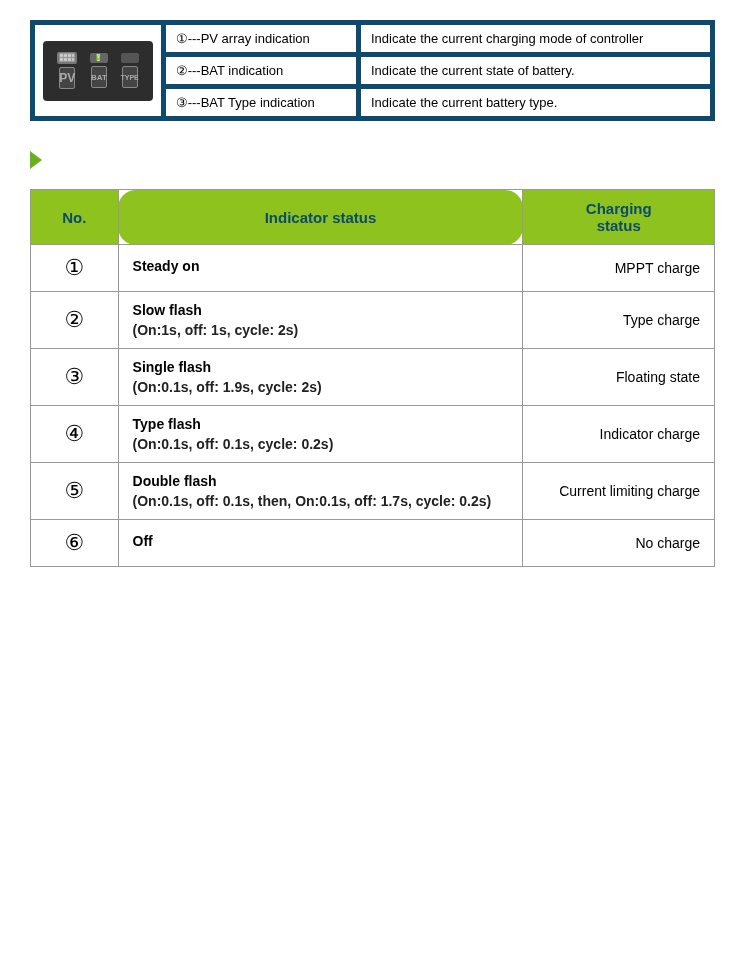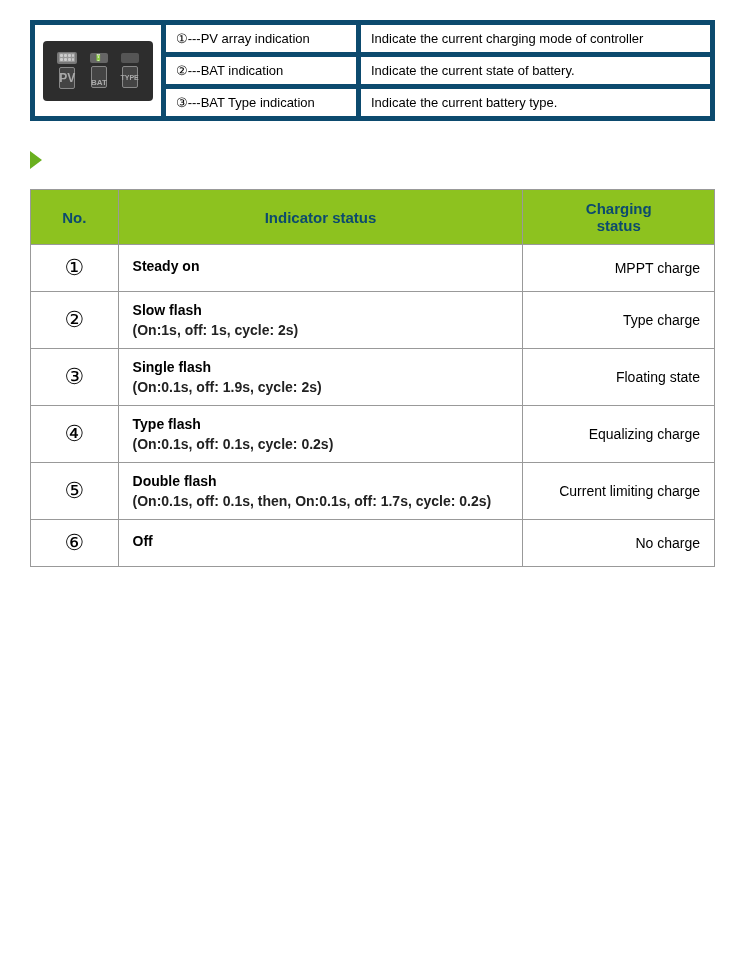--- a/index.html
+++ b/index.html
@@ -104,20 +104,21 @@
     }
     .main-table tbody td {
       font-size: 14px;
     }
     .col-no {
       width: 80px;
       text-align: center;
     }
     .col-indicator {
       width: 370px;
+      border-radius: 18px;
     }
     .col-charging {
       width: 175px;
       text-align: right;
     }
     .circle-num {
       font-size: 22px;
       font-weight: normal;
     }
     .indicator-title {
@@ -152,21 +153,21 @@
               </div>
             </div>
             <div class="ind-bottom" style="display:flex;align-items:center;justify-content:center;">
               <span style="font-size:12px;color:#aaa;font-weight:bold;">PV</span>
             </div>
           </div>
           <div class="indicator-block">
             <div class="ind-top" style="background:#666;width:18px;height:10px;border-radius:2px;display:flex;align-items:center;justify-content:center;">
               <span style="font-size:7px;color:#bbb;">🔋</span>
             </div>
-            <div class="ind-bottom" style="display:flex;align-items:flex-end;justify-content:center;">
+            <div class="ind-bottom" style="display:flex;align-items:center;justify-content:center;">
               <span style="font-size:8px;color:#aaa;font-weight:bold;">BAT</span>
             </div>
           </div>
           <div class="indicator-block">
             <div class="ind-top" style="background:#555;width:18px;height:10px;border-radius:2px;"></div>
             <div class="ind-bottom" style="display:flex;align-items:center;justify-content:center;">
               <span style="font-size:7px;color:#aaa;font-weight:bold;">TYPE</span>
             </div>
           </div>
         </div>
@@ -234,21 +235,21 @@
           <div class="indicator-detail">(On:0.1s, off: 1.9s, cycle: 2s)</div>
         </td>
         <td class="col-charging">Floating state</td>
       </tr>
       <tr>
         <td class="col-no"><span class="circle-num">④</span></td>
         <td class="col-indicator">
           <div class="indicator-title">Type flash</div>
           <div class="indicator-detail">(On:0.1s, off: 0.1s, cycle: 0.2s)</div>
         </td>
-        <td class="col-charging">Equalizing charge</td>
+        <td class="col-charging">Indicator charge</td>
       </tr>
       <tr>
         <td class="col-no"><span class="circle-num">⑤</span></td>
         <td class="col-indicator">
           <div class="indicator-title">Double flash</div>
           <div class="indicator-detail">(On:0.1s, off: 0.1s, then, On:0.1s, off: 1.7s, cycle: 0.2s)</div>
         </td>
         <td class="col-charging">Current limiting charge</td>
       </tr>
       <tr>

